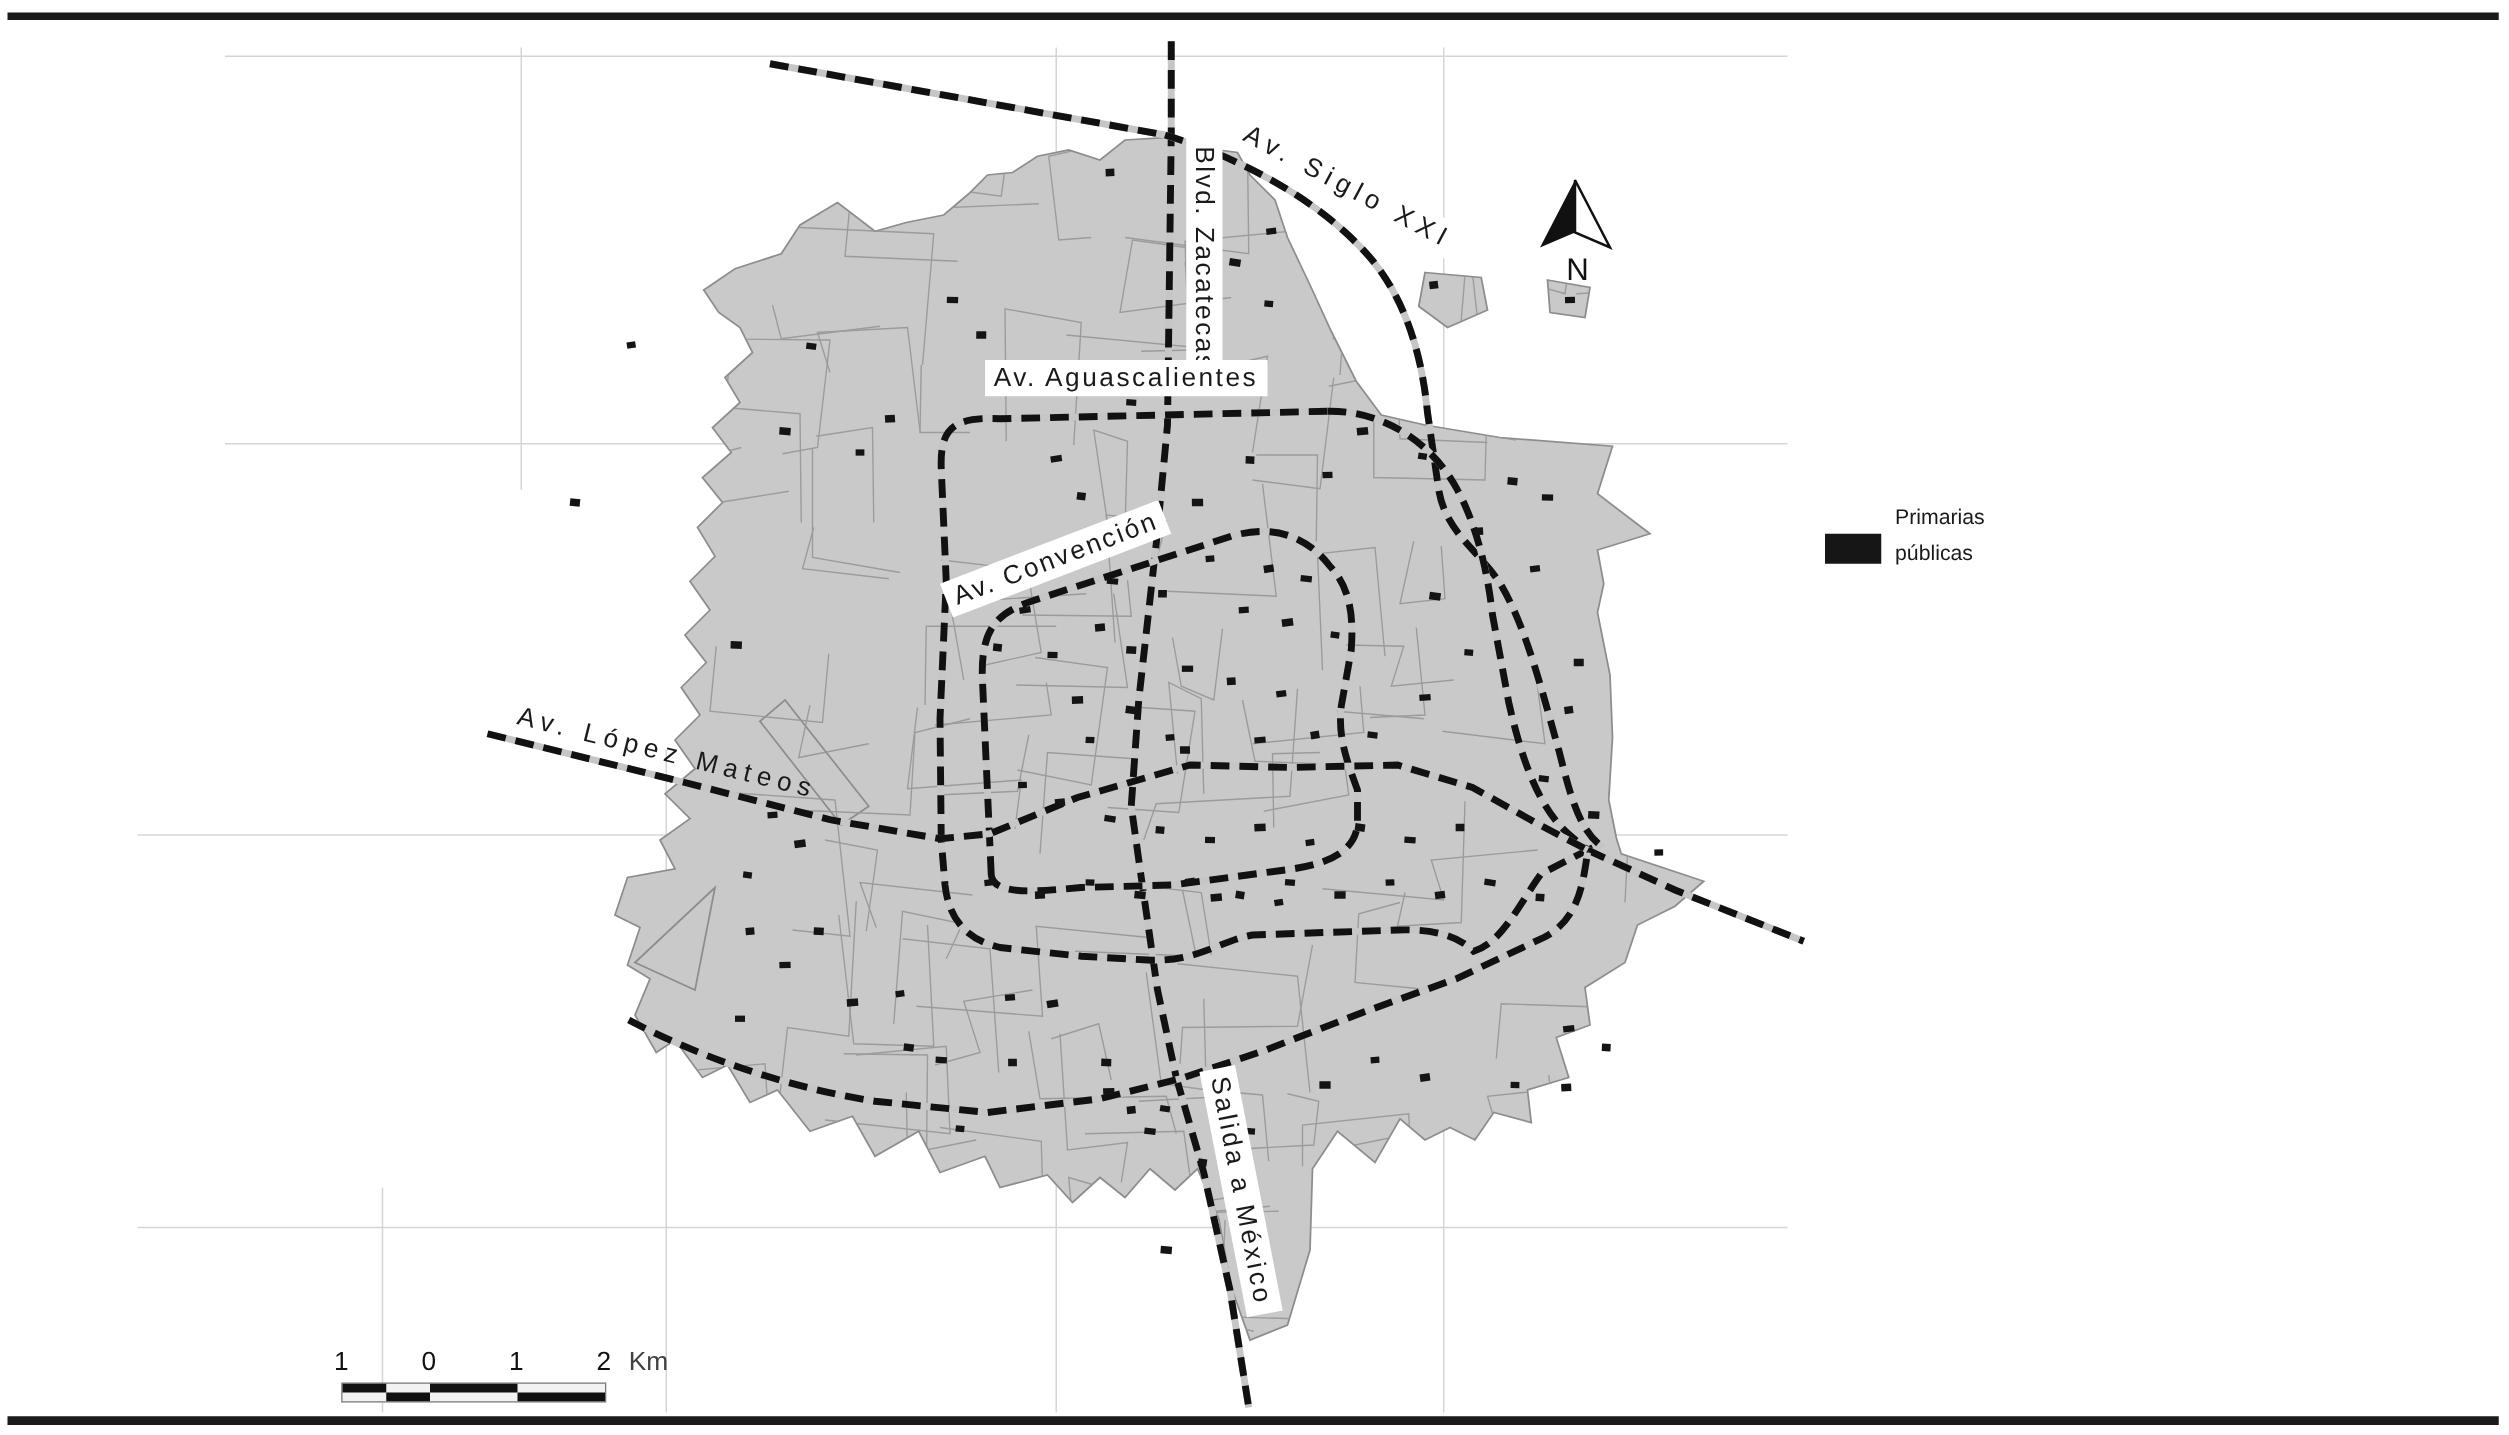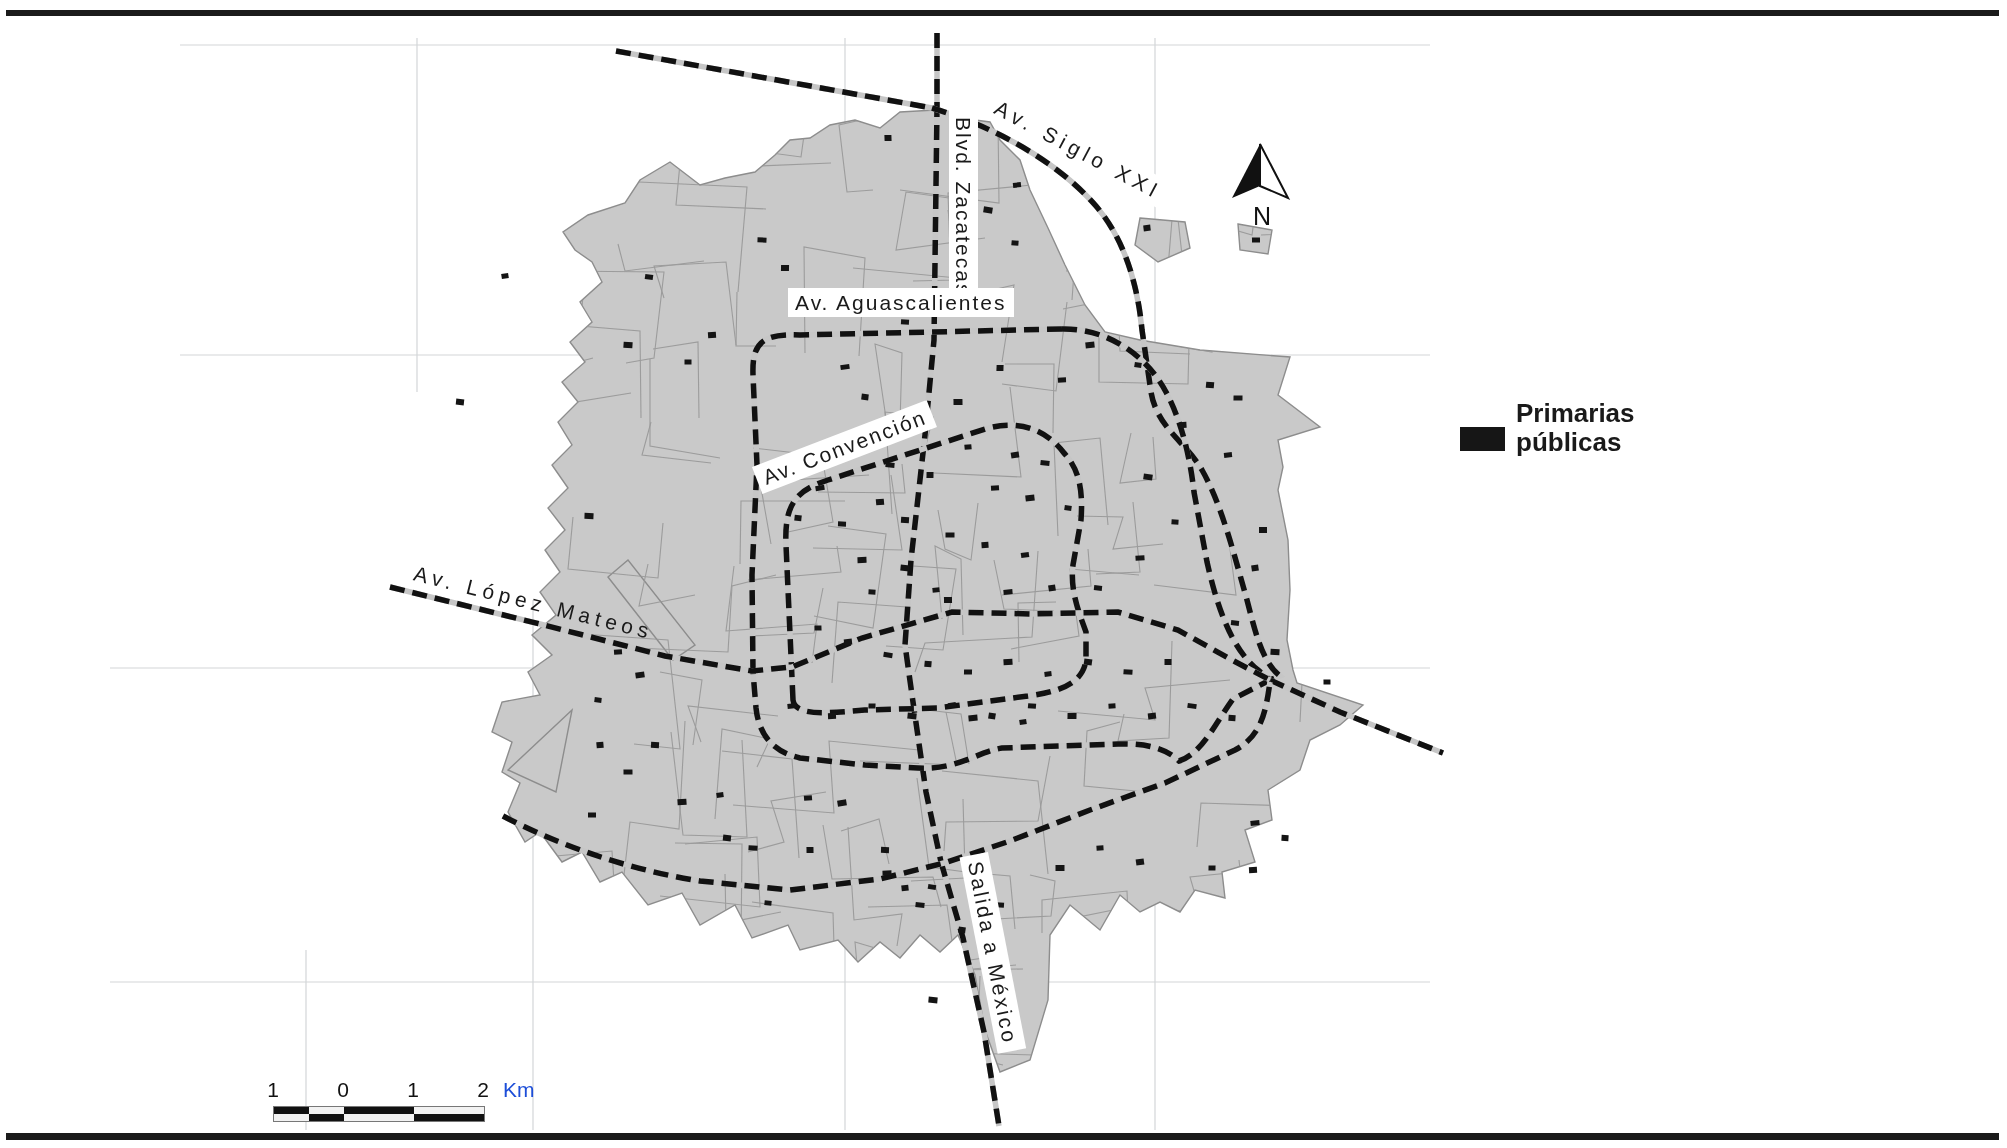--- a/index.html
+++ b/index.html
@@ -15,24 +15,24 @@
   .lbl-siglo{left:997px;top:90px;transform:rotate(28deg);letter-spacing:5px;}
   .lbl-aguascalientes{left:788px;top:288px;letter-spacing:2px;}
   .lbl-convencion{left:752px;top:467px;transform:rotate(-21deg);letter-spacing:2px;}
   .lbl-lopez{left:411px;top:557px;transform:rotate(14deg);letter-spacing:5px;background:transparent;}
   .lbl-salida{left:988px;top:852px;transform:rotate(79deg);letter-spacing:2.5px;}
   .north-svg{position:absolute;left:1222px;top:136px;}
   .north-n{position:absolute;left:1222px;top:202px;width:80px;text-align:center;
            font-size:25px;color:#111;}
   .legend{position:absolute;left:1460px;top:399px;}
   .legend-swatch{position:absolute;left:0;top:28px;width:45px;height:24px;background:#161616;}
-  .legend-text{position:absolute;left:56px;top:0;font-size:26px;line-height:29px;white-space:nowrap;font-weight:bold;}
+  .legend-text{position:absolute;left:56px;top:0;font-size:17px;line-height:29px;white-space:nowrap;}
   .legend-text span{display:block;}
   .sb-tick{position:absolute;top:1078px;width:30px;text-align:center;font-size:21px;color:#111;}
-  .sb-unit{position:absolute;top:1078px;left:503px;font-size:21px;color:#1d4ed8;}
+  .sb-unit{position:absolute;top:1078px;left:503px;font-size:21px;color:#404040;}
   .sb-bar{position:absolute;left:273px;top:1106px;width:210px;height:14px;background:#f2f2f2;
           border:1px solid #777;box-sizing:content-box;}
   .sb-seg{position:absolute;background:#111;height:7px;}
   .sb-seg.s1{left:0;top:0;width:35px;}
   .sb-seg.s2{left:35px;top:7px;width:35px;}
   .sb-seg.s3{left:70px;top:0;width:70px;}
   .sb-seg.s4{left:140px;top:7px;width:70px;}
 </style>
 </head>
 <body>

